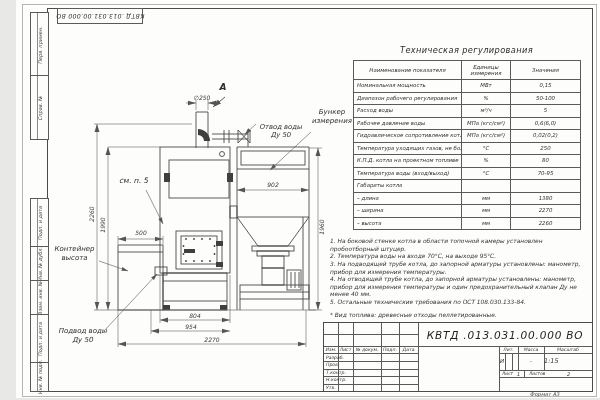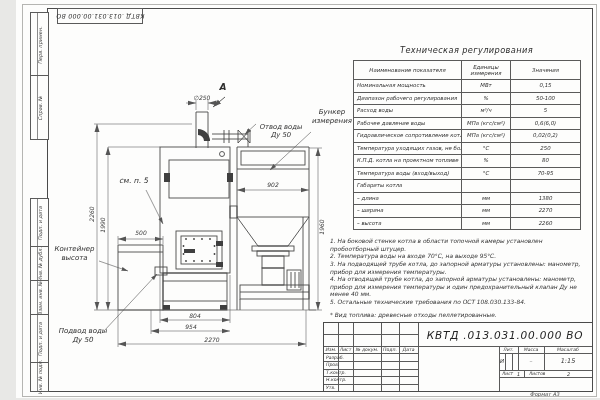--- a/index.html
+++ b/index.html
@@ -324,21 +324,21 @@
   <div class="cell" style="left:2px;top:39px;font-size:4.6px;">Пров.</div>
   <div class="cell" style="left:2px;top:46.5px;font-size:4.6px;">Т.контр.</div>
   <div class="cell" style="left:2px;top:54px;font-size:4.6px;">Н.контр.</div>
   <div class="cell" style="left:2px;top:61.5px;font-size:4.6px;">Утв.</div>
 
   <div class="cell" style="left:175px;top:24px;width:19px;text-align:center;font-size:4.6px;">Лит.</div>
   <div class="cell" style="left:194px;top:24px;width:26px;text-align:center;font-size:4.6px;">Масса</div>
   <div class="cell" style="left:220px;top:24px;width:48px;text-align:center;font-size:4.6px;">Масштаб</div>
   <div class="cell" style="left:175px;top:35px;width:6.3px;text-align:center;font-size:5.5px;">И</div>
   <div class="cell" style="left:194px;top:34px;width:26px;text-align:center;font-size:6px;">–</div>
-  <div class="cell" style="left:220px;top:34px;width:48px;text-align:center;font-size:6.5px;">1:15</div>
+  <div class="cell" style="left:220px;top:34px;width:48px;font-size:6.5px;">1:15</div>
 
   <div class="cell" style="left:178px;top:48px;font-size:4.4px;">Лист</div>
   <div class="cell" style="left:193px;top:47.5px;font-size:5px;">1</div>
   <div class="cell" style="left:205px;top:48px;font-size:4.4px;">Листов</div>
   <div class="cell" style="left:243px;top:47.5px;font-size:5px;">2</div>
 
 </div>
 
 <div class="fmt">Формат А3</div>
 

